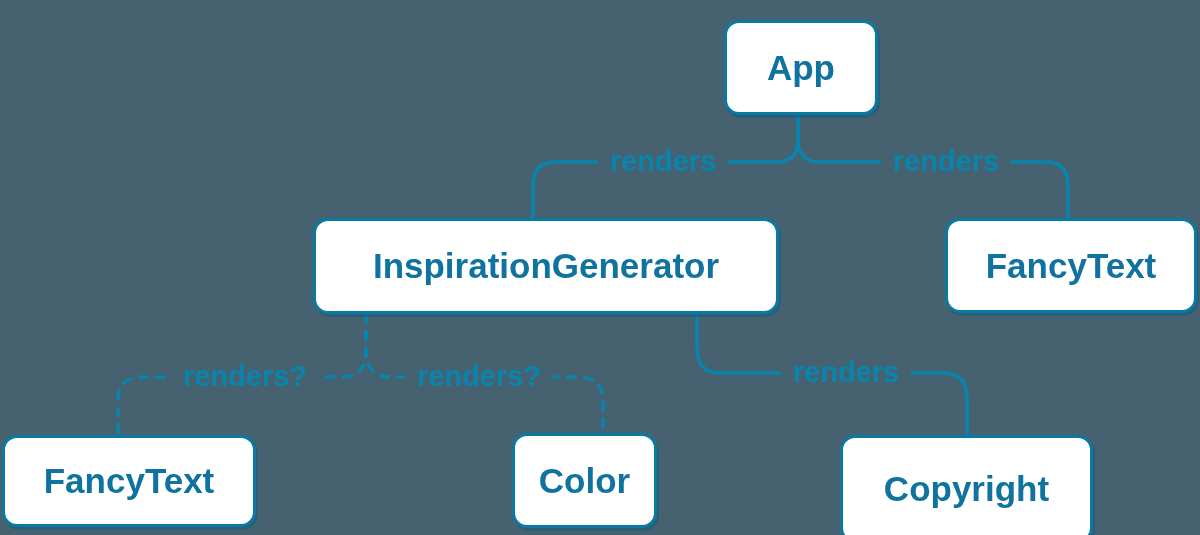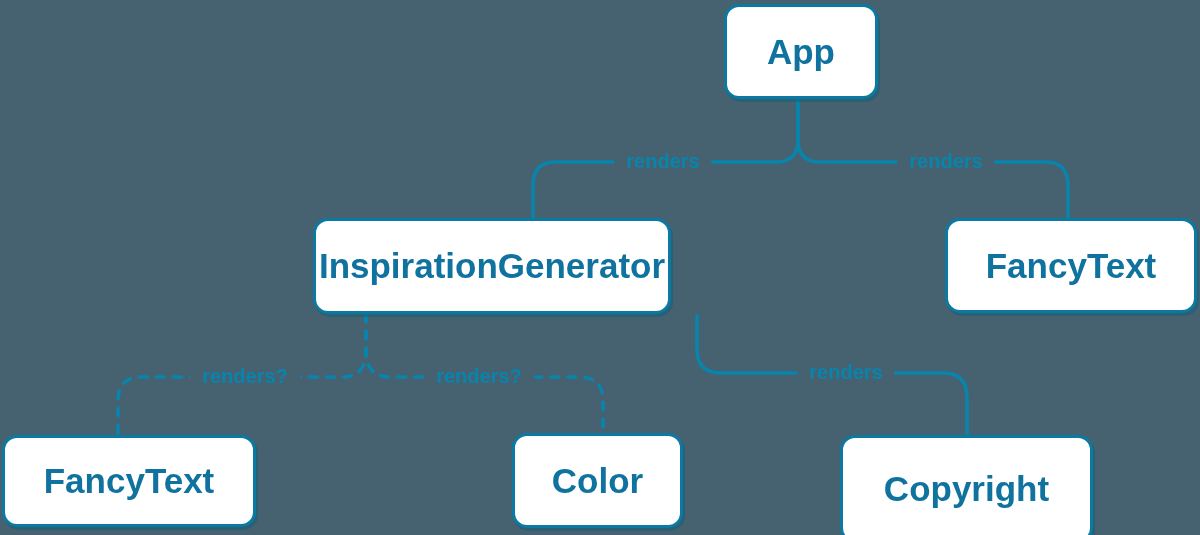--- a/index.html
+++ b/index.html
@@ -26,54 +26,54 @@
     color:var(--node-text);
     font-size:35px;font-weight:600;
     white-space:nowrap;
   }
   .edge-label{
     position:absolute;
     transform:translate(-50%,-50%);
     background:var(--bg);
     padding:1px 12px;
     color:var(--accent);
-    font-size:20px;font-weight:700;
+    font-size:29px;font-weight:700;
     white-space:nowrap;
   }
 </style>
 </head>
 <body>
 
 <div class="stage">
 
   <svg class="edges" viewBox="0 0 1200 535" xmlns="http://www.w3.org/2000/svg">
     <path class="edge" d="M 798 98 V 140 Q 798 162 776 162 H 555 Q 533 162 533 186 V 218"></path>
     <path class="edge" d="M 798 98 V 140 Q 798 162 820 162 H 1046 Q 1068 162 1068 186 V 218"></path>
     <path class="edge" d="M 697 314 V 349 Q 697 373 721 373 H 943 Q 967 373 967 397 V 435"></path>
     <path class="edge dashed" d="M 366 314 V 351 Q 366 377 342 377 H 142 Q 118 377 118 401 V 433"></path>
     <path class="edge dashed" d="M 366 314 V 351 Q 366 377 390 377 H 579 Q 603 377 603 401 V 431"></path>
   </svg>
 
-  <div class="node" style="left:724px;top:4px;width:154px;height:95px;">
+  <div class="node" style="left:724px;top:20px;width:154px;height:95px;">
     <span>App</span>
   </div>
 
-  <div class="node" style="left:313px;top:218px;width:358px;height:96px;">
+  <div class="node" style="left:313px;top:218px;width:466px;height:96px;">
     <span>InspirationGenerator</span>
   </div>
 
   <div class="node" style="left:945px;top:218px;width:252px;height:95px;">
     <span>FancyText</span>
   </div>
 
   <div class="node" style="left:2px;top:435px;width:254px;height:92px;">
     <span>FancyText</span>
   </div>
 
-  <div class="node" style="left:512px;top:433px;width:171px;height:95px;">
+  <div class="node" style="left:512px;top:433px;width:145px;height:95px;">
     <span>Color</span>
   </div>
 
   <div class="node" style="left:840px;top:435px;width:253px;height:108px;">
     <span>Copyright</span>
   </div>
 
   <div class="edge-label" style="left:663px;top:161px;">renders</div>
 
   <div class="edge-label" style="left:946px;top:161px;">renders</div>

